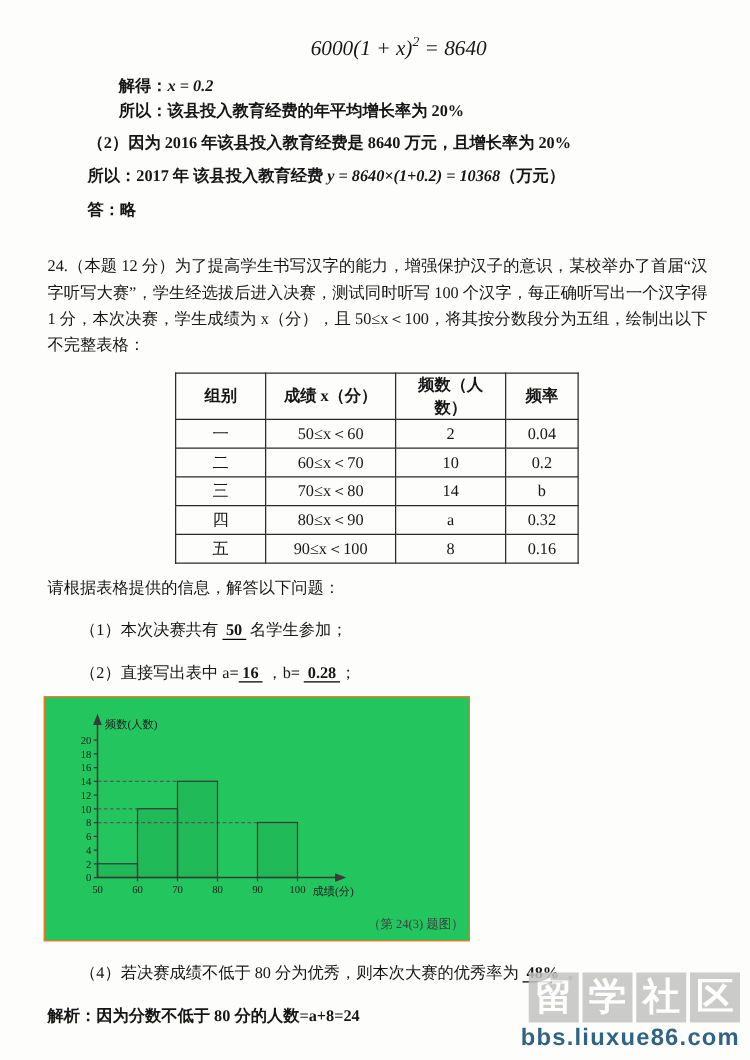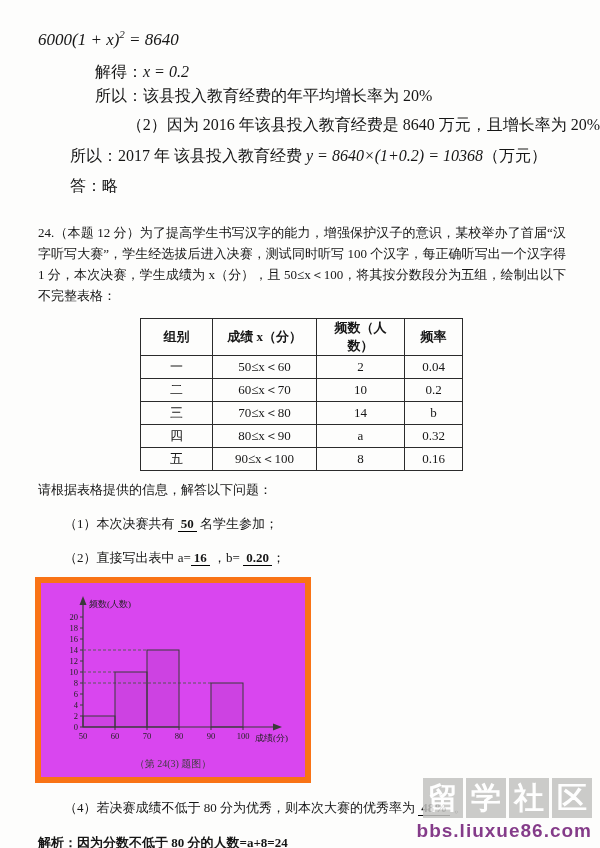--- a/index.html
+++ b/index.html
@@ -2,59 +2,59 @@
 <html><head>
 <meta charset="utf-8">
 <style>
   * { margin:0; padding:0; box-sizing:border-box; }
   html,body { background:#ffffff; }
   .page {
     position:relative; width:600px; height:848px; overflow:hidden;
     background:#fdfdfc; color:#161616;
     font-family:"Liberation Serif", serif;
   }
-  .equation { margin:28px 0 0 38px; font-size:17px; font-style:italic; }
+  .equation { margin:28px 0 0 38px; font-size:17px; font-style:italic;text-align:center; }
   .equation sup { font-size:11px; }
-  .sol { font-size:16px; font-weight:normal; line-height:1.25; }
+  .sol { font-size:13px; font-weight:bold; line-height:1.25; }
   .i1 { margin-left:95px; }
   .i2 { margin-left:70px; }
   .mt12 { margin-top:12px; } .mt4 { margin-top:4px; }
-  .mt9 { margin-top:9px;text-align:right; } .mt11 { margin-top:11px; } .mt14 { margin-top:10px; }
+  .mt9 { margin-top:9px; } .mt11 { margin-top:11px; } .mt14 { margin-top:10px; }
   .math { font-style:italic; }
   .p24 { margin:26px 34px 0 38px; font-size:13px; line-height:1.62; text-align:justify; }
   table.freq { margin:12px 0 0 140px; border-collapse:collapse; }
   table.freq th, table.freq td {
     border:1px solid #2b2b2b; font-size:13px; text-align:center;
     height:23px; padding:0 6px; font-weight:normal;
   }
   table.freq th { font-weight:bold; }
   .col-group { width:72px; } .col-score { width:104px; }
   .col-freq { width:88px;margin-top:28px; } .col-rate { width:58px; }
   .prompt { margin:10px 0 0 38px; font-size:13px; }
   .q { margin:16px 0 0 64px; font-size:13px; }
   .qnote { font-weight:bold; }
   .ans { font-weight:bold; border-bottom:1px solid #000; padding:0 3px; }
   .histbox {
-    margin:10px 0 0 35px; width:276px; background:#d946ef;
-    padding:6px 4px 2px 4px; border:6px solid #f97316;
+    margin:10px 0 0 35px; width:341px; background:#22c55e;
+    padding:6px 4px 2px 4px; border:1px solid #f97316;
   }
   .histbox svg { display:block; }
   svg text { font-family:"Liberation Serif", serif; }
-  .hist-caption { text-align:center; font-size:10px; color:#3d3d3d; padding:2px 0 4px 0; }
+  .hist-caption { text-align:right; font-size:10px; color:#3d3d3d; padding:2px 0 4px 0; }
   .analysis { margin:17px 0 0 38px; font-size:13px; font-weight:bold; }
   .watermark {
     position:absolute; right:8px; bottom:6px; text-align:center; opacity:0.85;
     font-family:"Liberation Sans", sans-serif;
   }
   .wm-tiles { display:flex; gap:3px; justify-content:flex-end; }
   .wm-char {
     display:block; width:40px; height:40px; line-height:40px;
     background:#c3c3c1; color:#ffffff; font-weight:bold; font-size:30px; text-align:center;
   }
-  .wm-url { margin-top:2px; font-size:19px; font-weight:bold; color:#701a75; letter-spacing:1px; }
+  .wm-url { margin-top:2px; font-size:19px; font-weight:bold; color:#0c4a6e; letter-spacing:1px; }
 </style>
 </head>
 <body>
 
 <div class="page">
 
   <div class="equation"><span>6000(1 + x)</span><sup>2</sup><span> = 8640</span></div>
 
   <div class="sol i1 mt12"><span>解得：</span><span class="math">x = 0.2</span></div>
 
@@ -106,21 +106,21 @@
       <td>8</td>
       <td>0.16</td>
     </tr>
   </tbody>
     </table>
 
   <div class="prompt">请根据表格提供的信息，解答以下问题：</div>
 
   <div class="q"><span>（1）本次决赛共有 </span><span class="ans">50</span><span> 名学生参加；</span></div>
 
-  <div class="q"><span>（2）直接写出表中 a=</span><span class="ans">16</span><span> ，b= </span><span class="ans">0.20</span><span>；</span></div>
+  <div class="q"><span>（2）直接写出表中 a=</span><span class="ans">16</span><span> ，b= </span><span class="ans">0.28</span><span>；</span></div>
 
 
   <div class="histbox">
     <svg width="290" height="166" viewBox="0 0 290 166">
       <g stroke="#3a3a3a" stroke-width="1.2">
         <line x1="38" y1="138" x2="38" y2="14"></line>
         <line x1="38" y1="138" x2="230" y2="138"></line>
       </g>
       <path d="M38 7 l-3.5 9 h7 z" fill="#3a3a3a"></path>
       <path d="M237 138 l-9 -3.5 v7 z" fill="#3a3a3a"></path>

